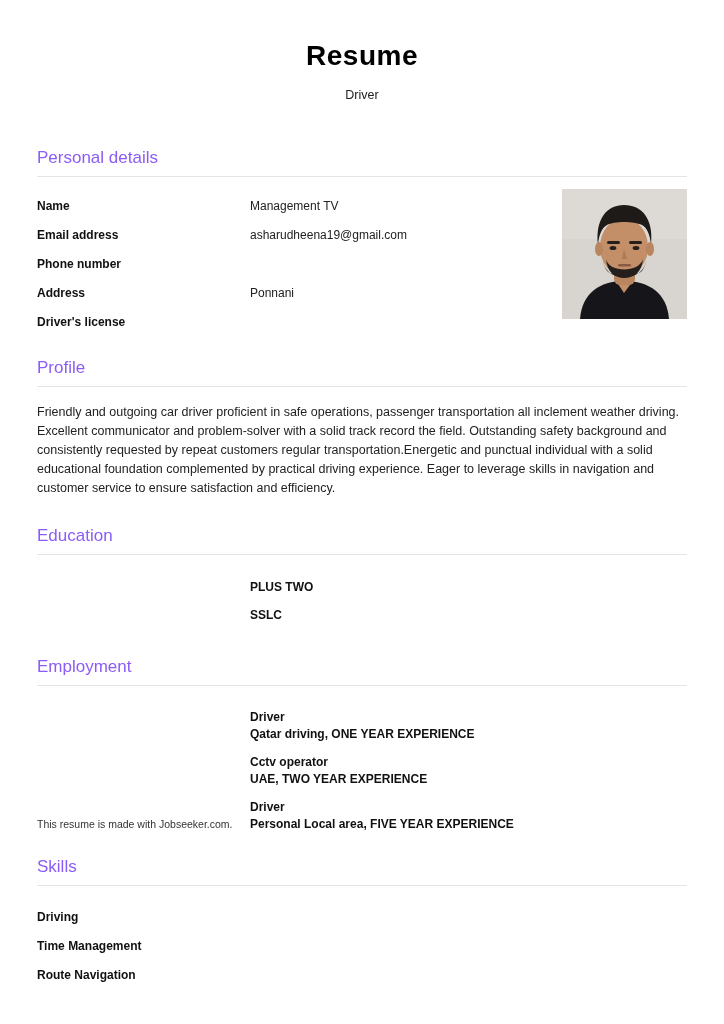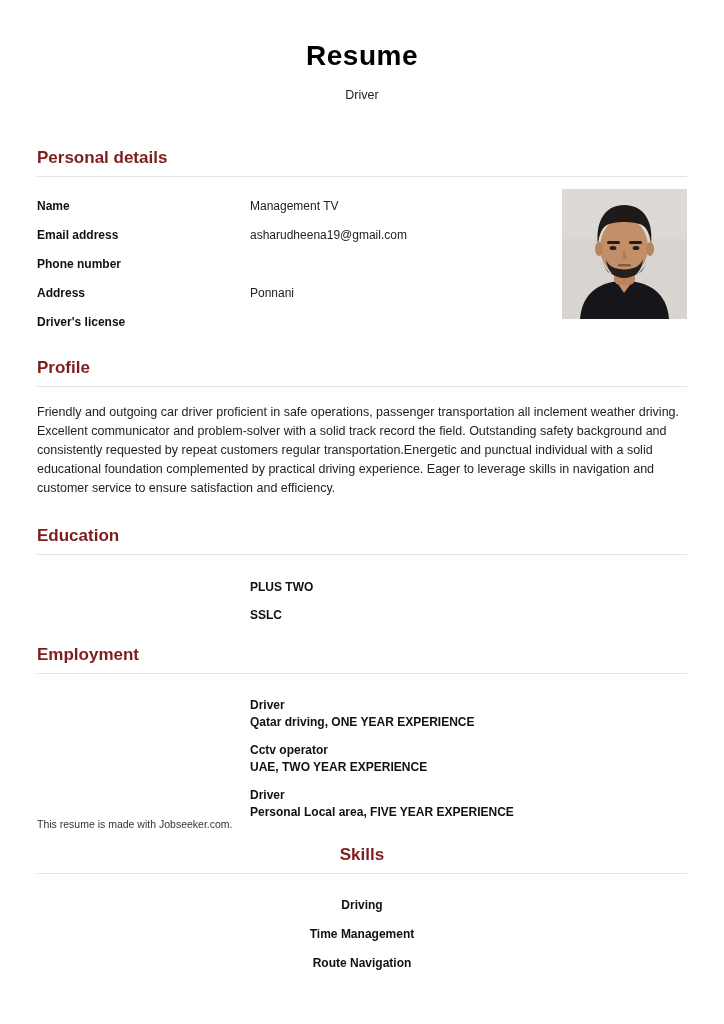--- a/index.html
+++ b/index.html
@@ -27,22 +27,22 @@
   }
   .doc-subtitle {
     margin-top: 16px;
     font-size: 12.5px;
     color: #222;
   }
   
   .section { margin-top: 0; }
   .section-heading {
     font-size: 17px;
-    font-weight: bold;
-    color: #7f1d1d;
+    font-weight: normal;
+    color: #8b5cf6;
   }
   .section-rule {
     border: none;
     border-top: 1px solid #e4e4e4;
     margin-top: 8px;
   }
   
   .personal { position: relative; margin-top: 46px; }
   .pd-body { margin-top: 14px; min-height: 140px; }
   .pd-row { display: flex; align-items: flex-start; padding: 8px 0 7px 0; }
@@ -80,37 +80,37 @@
   .education { margin-top: 28px; }
   .edu-body { margin-top: 18px; }
   .edu-item {
     margin-left: 213px;
     font-size: 12px;
     font-weight: bold;
     color: #111;
     padding: 7px 0 7px 0;
   }
   
-  .employment { margin-top: 16px; }
+  .employment { margin-top: 28px; }
   .emp-body { margin-top: 18px; }
   .emp-item { margin-left: 213px; padding: 5px 0 6px 0; }
   .emp-title {
     font-size: 12px;
     font-weight: bold;
     color: #111;
     line-height: 17px;
   }
   .emp-detail {
     font-size: 12px;
     font-weight: bold;
     color: #111;
     line-height: 17px;
   }
   
-  .skills { margin-top: 18px; text-align: center; }
+  .skills { margin-top: 18px; }
   .skills-body { margin-top: 16px; }
   .skill-item {
     font-size: 12px;
     font-weight: bold;
     color: #111;
     padding: 8px 0 7px 0;
   }
   
   .doc-footer {
     position: absolute;

